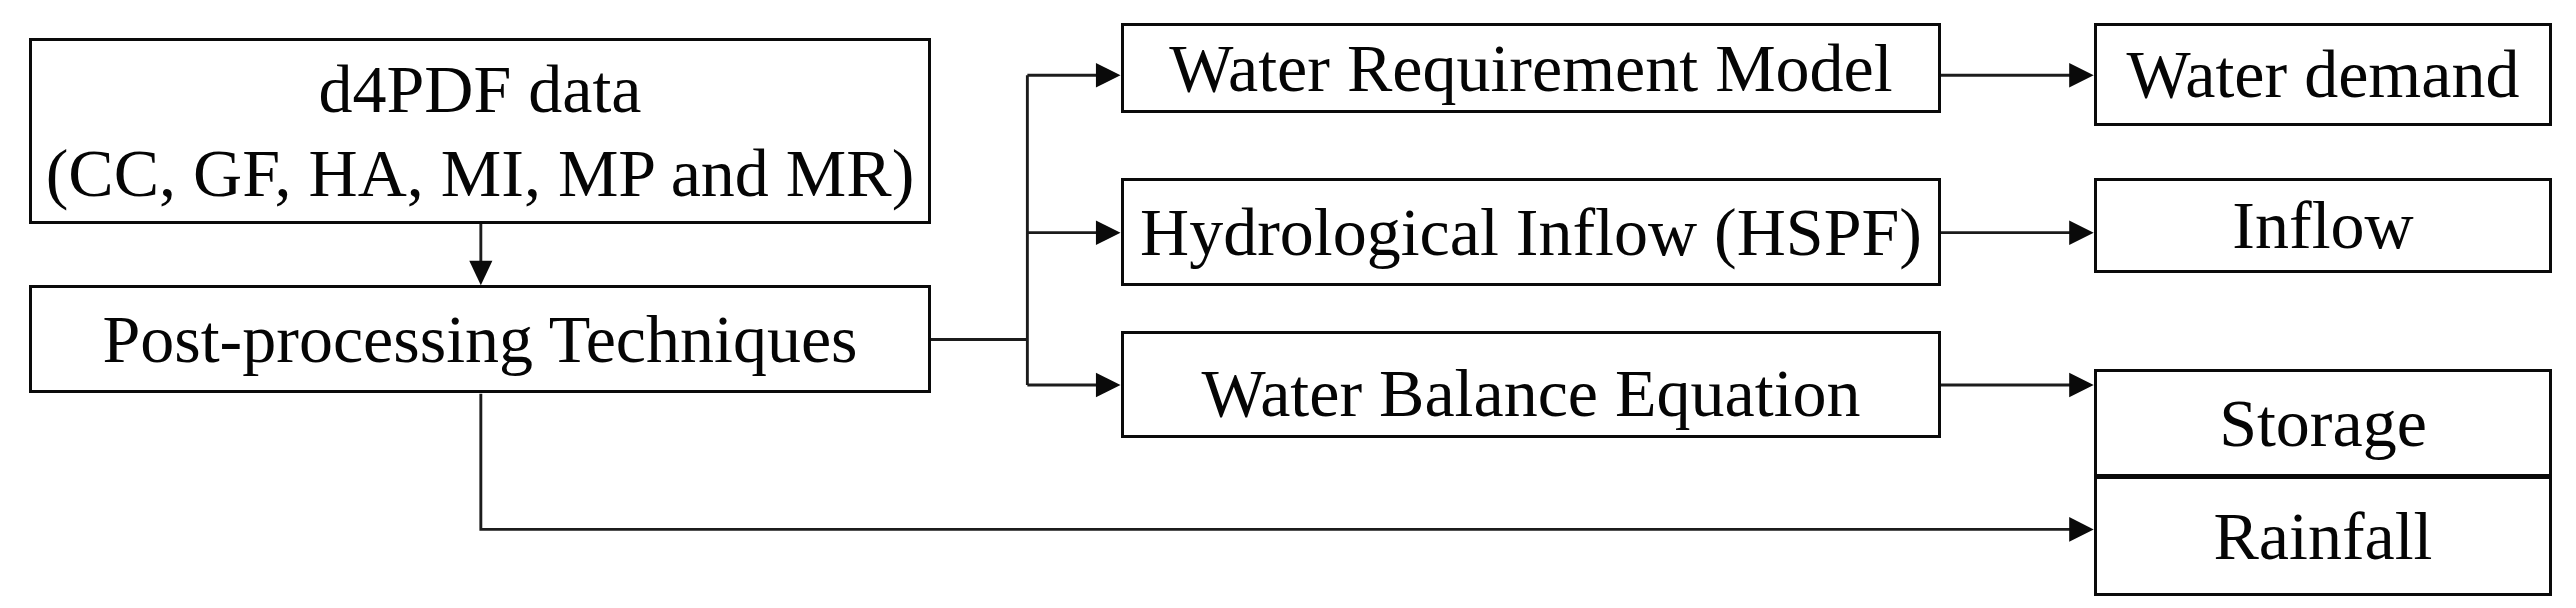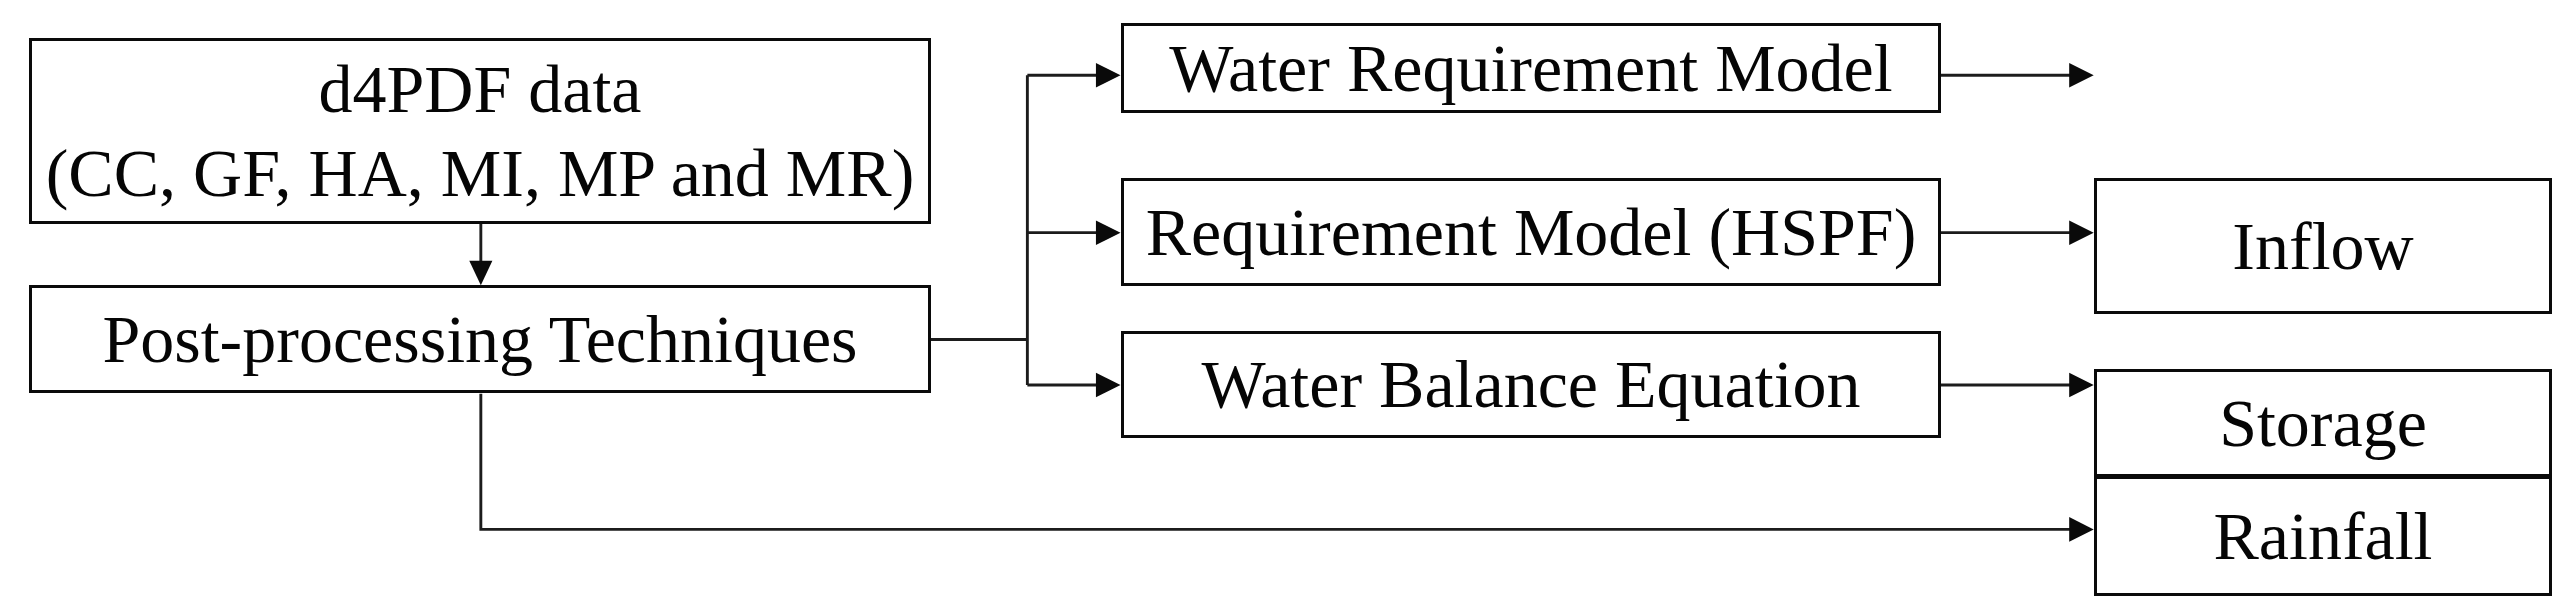--- a/index.html
+++ b/index.html
@@ -78,29 +78,32 @@
 
   <div class="node" style="left:29px; top:285px; width:902px; height:108px;">
     <span class="lbl">Post-processing Techniques</span>
   </div>
 
   <div class="node" style="left:1121px; top:23px; width:820px; height:90px;">
     <span class="lbl">Water Requirement Model</span>
   </div>
 
   <div class="node" style="left:1121px; top:178px; width:820px; height:108px;">
-    <span class="lbl">Requirement Model (HSPF)</span>
+    <span class="lbl">Hydrological Inflow (HSPF)</span>
   </div>
 
-  <div class="node" style="left:1121px; top:331px; width:820px; height:107px;">
+  <div class="node" style="left:1121px; top:331px; width:820px; height:107px;align-items:flex-end;">
     <span class="lbl">Water Balance Equation</span>
   </div>
 
+  <div class="node" style="left:2094px; top:23px; width:458px; height:103px;">
+    <span class="lbl">Water demand</span>
+  </div>
 
-  <div class="node" style="left:2094px; top:178px; width:458px; height:136px;">
+  <div class="node" style="left:2094px; top:178px; width:458px; height:95px;">
     <span class="lbl">Inflow</span>
   </div>
 
   <div class="node" style="left:2094px; top:331px; width:458px; height:108px;margin-top:38px;">
     <span class="lbl">Storage</span>
   </div>
 
   <div class="node" style="left:2094px; top:476px; width:458px; height:120px;">
     <span class="lbl">Rainfall</span>
   </div>

